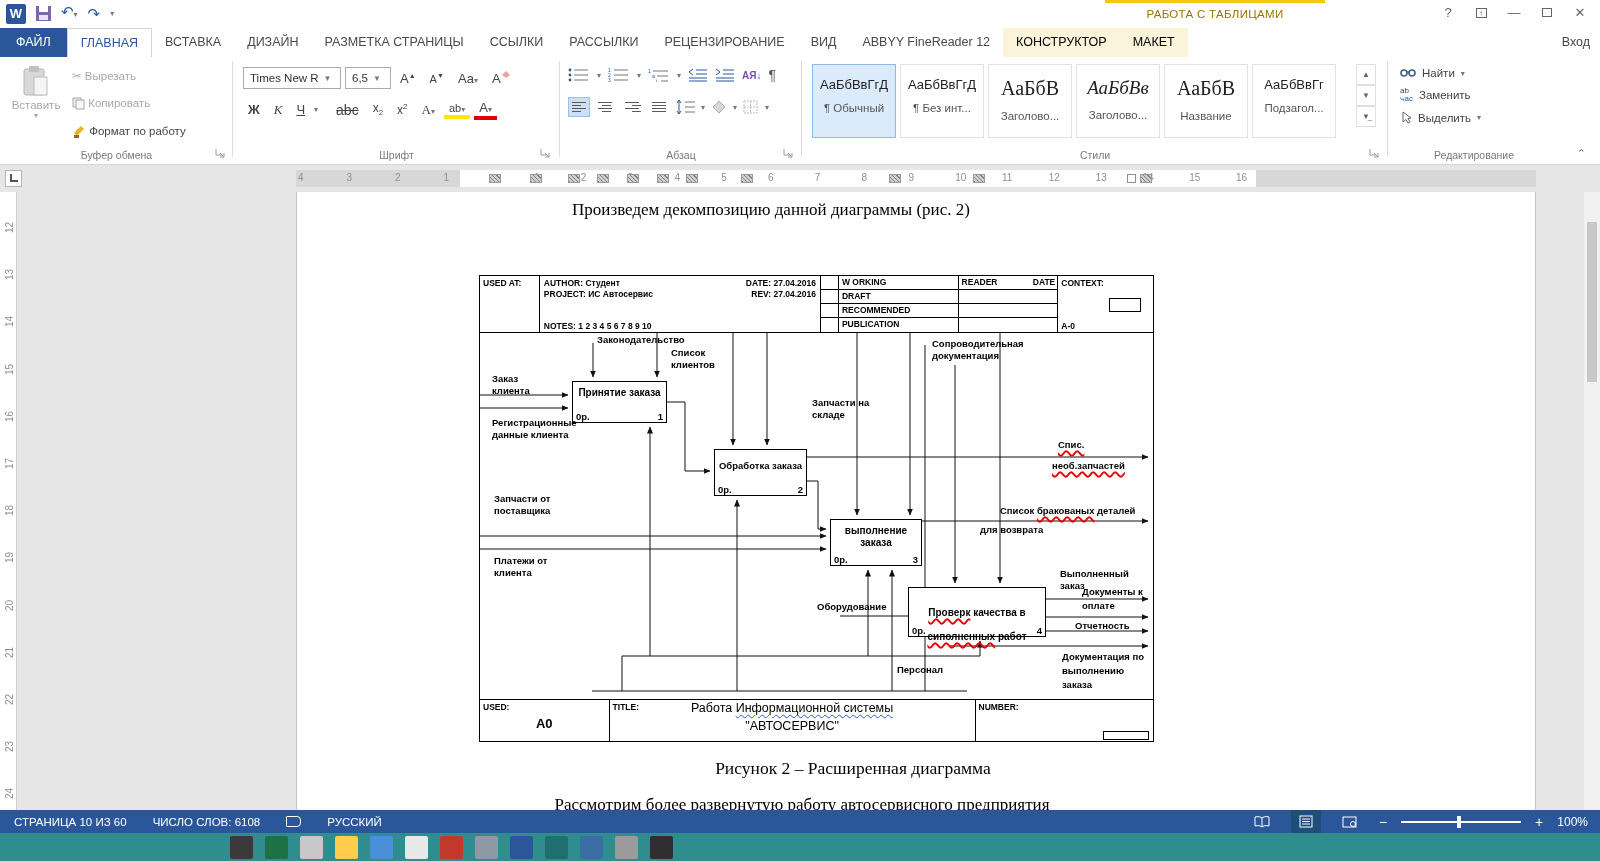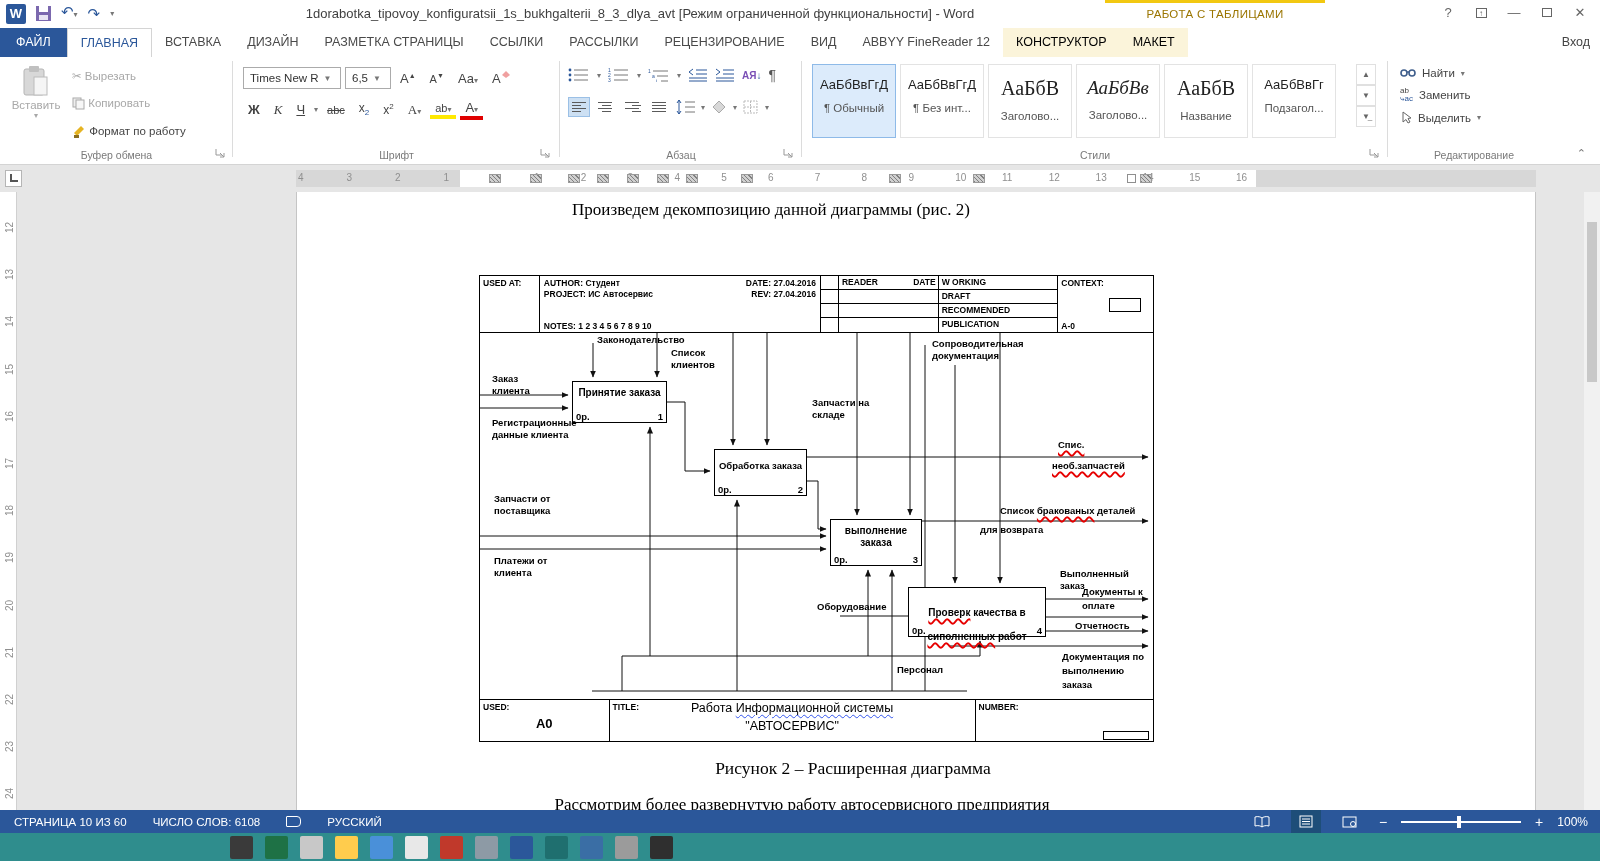--- a/index.html
+++ b/index.html
@@ -117,21 +117,20 @@
 <body>
 
 <div class="titlebar">
   <div class="qat">
     <div class="wlogo">W</div>
     <div class="savebtn"></div>
     <div class="undoredo">↶<span class="tiny-caret">▾</span></div>
     <div class="undoredo">↷</div>
     <div class="tiny-caret">▾</div>
   </div>
-  <div class="doc-title">1dorabotka_tipovoy_konfiguratsii_1s_bukhgalterii_8_3_dlya_avt [Режим ограниченной функциональности] - Word</div>
   <div class="ctx-group">
     <div class="goldbar"></div>
     <div class="ctx-label">РАБОТА С ТАБЛИЦАМИ</div>
   </div>
   <div class="winbtns">
     <div class="winbtn">?</div>
     <div class="winbtn">
         <div class="ribopt-ic">↑</div>
       </div>
     <div class="winbtn">—</div>
@@ -215,21 +214,21 @@
       <span class="fmt"><span>Аа</span><span class="tiny-caret">▾</span></span>
       <span class="fmt">А<svg width="10" height="9" viewBox="0 0 10 9" style="vertical-align:super;">
             <path d="M1 6 L5 2 L9 6 L5 9 Z" fill="#f0a0a0"></path>
           </svg></span>
     </div>
     <div class="rbtn-row" style="left:10px;top:42px;">
       <span class="fmt" style="font-weight:bold;">Ж</span>
       <span class="fmt" style="font-style:italic;font-family:'Liberation Serif',serif;">К</span>
       <span class="fmt" style="text-decoration:underline;">Ч</span>
       <span class="tiny-caret">▾</span>
-      <span class="fmt" style="text-decoration:line-through;font-size:11px;">abc</span>
+      <span class="fmt" style="text-decoration:line-through;font-size:14px;margin-left:9px;">abc</span>
       <span class="fmt" style="font-size:12px;">x<sub style="font-size:8px;color:#2b579a;">2</sub></span>
       <span class="fmt" style="font-size:12px;">x<sup style="font-size:8px;">2</sup></span>
       <span class="fmt grayed" style="font-family:'Liberation Serif',serif;">A<span class="tiny-caret">▾</span></span>
       <span class="fmt" style="border-bottom:4px solid #ffe900;font-size:11px;">ab<span class="tiny-caret">▾</span></span>
       <span class="fmt" style="border-bottom:4px solid #e00000;">А<span class="tiny-caret">▾</span></span>
     </div>
     <div class="glabel">Шрифт</div>
     <div class="launcher" style="right:8px;">
       <svg width="10" height="10" viewBox="0 0 10 10">
           <path d="M1 1 V7 H7" fill="none" stroke="#999"></path>
@@ -468,34 +467,34 @@
               <span>REV:  27.04.2016</span>
             </div>
           <div style="position:absolute;bottom:1px;left:4px;">NOTES: 1 2 3 4 5 6 7 8 9 10</div>
         </div>
         <div class="hcell" style="width:18px;border-right:1px solid #000;">
           <div class="hrow"></div>
             <div class="hrow"></div>
             <div class="hrow"></div>
             <div class="hrow"></div>
         </div>
+        <div class="hcell" style="width:120px;border-right:1px solid #000;">
+          <div class="hrow">W ORKING</div>
+          <div class="hrow">DRAFT</div>
+          <div class="hrow">RECOMMENDED</div>
+          <div class="hrow">PUBLICATION</div>
+        </div>
         <div class="hcell" style="width:100px;border-right:1px solid #000;">
           <div class="hrow" style="display:flex;justify-content:space-between;padding-right:2px;">
               <span>READER</span>
               <span>DATE</span>
             </div>
           <div class="hrow"></div>
             <div class="hrow"></div>
             <div class="hrow"></div>
-        </div>
-        <div class="hcell" style="width:120px;border-right:1px solid #000;">
-          <div class="hrow">W ORKING</div>
-          <div class="hrow">DRAFT</div>
-          <div class="hrow">RECOMMENDED</div>
-          <div class="hrow">PUBLICATION</div>
         </div>
         <div class="hcell" style="width:95px;padding:2px 0 0 3px;">
           <span>CONTEXT:</span>
           <div style="position:absolute;right:12px;top:22px;width:32px;height:14px;border:1px solid #000;background:#fff;"></div>
           <div style="position:absolute;left:3px;bottom:1px;">A-0</div>
         </div>
       </div>
 
       <div class="dg-main">
         <svg width="675" height="368" viewBox="0 0 675 368" style="position:absolute;left:0;top:0;">

